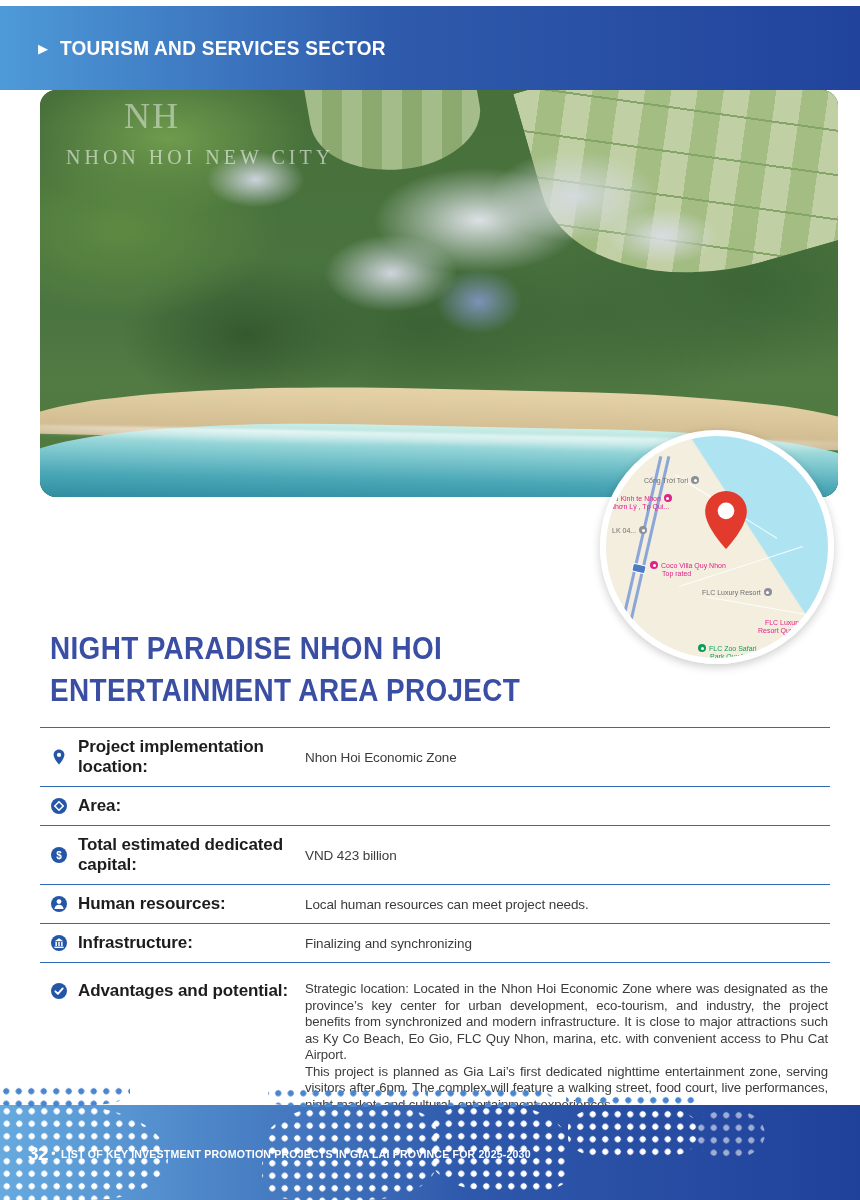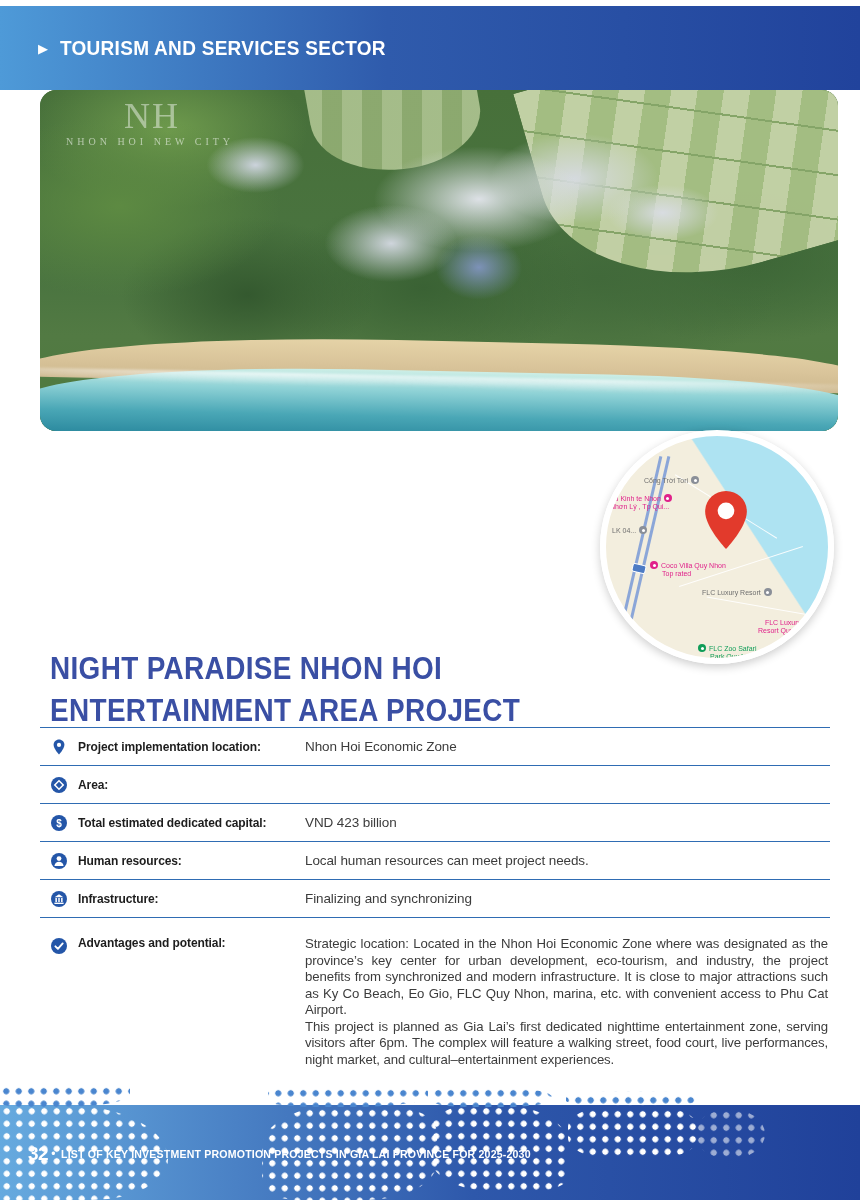--- a/index.html
+++ b/index.html
@@ -16,21 +16,21 @@
     display:flex; align-items:center; padding-left:38px;
   }
   .header .arrow { color:#fff; font-size:13px; margin-right:12px; line-height:1; }
   .header .htitle {
     color:#fff; font-size:20px; font-weight:bold; letter-spacing:.3px;
     transform:scaleX(.95); transform-origin:left center; white-space:nowrap;
   }
 
   
   .photo {
-    position:absolute; left:40px; top:90px; width:798px; height:341px;
+    position:absolute; left:40px; top:90px; width:798px; height:407px;
     border-radius:16px; overflow:hidden; background:#4a7440;
   }
   .terrain {
     position:absolute; inset:0;
     background:
       radial-gradient(230px 130px at 10% 34%, #5d8a42 0%, rgba(93,138,66,0) 70%),
       radial-gradient(180px 110px at 26% 60%, #34592f 0%, rgba(52,89,47,0) 70%),
       radial-gradient(220px 120px at 48% 58%, #3a6234 0%, rgba(58,98,52,0) 72%),
       radial-gradient(260px 140px at 70% 55%, #41693a 0%, rgba(65,105,58,0) 72%),
       radial-gradient(240px 130px at 88% 48%, #3c6536 0%, rgba(60,101,54,0) 70%),
@@ -75,21 +75,21 @@
   }
   .foam {
     position:absolute; left:0; width:100%; top:8%; height:26%;
     background:
       radial-gradient(60% 100% at 30% 0%, rgba(255,255,255,.75) 0%, rgba(255,255,255,0) 70%),
       radial-gradient(50% 90% at 70% 10%, rgba(255,255,255,.6) 0%, rgba(255,255,255,0) 70%);
     filter:blur(1px);
   }
   .wm { position:absolute; left:26px; top:8px; color:rgba(255,255,255,.55); }
   .wm-logo { font-family:"Liberation Serif", serif; font-size:36px; letter-spacing:2px; line-height:1; margin-left:58px; color:rgba(255,255,255,.45); }
-  .wm-text { font-family:"Liberation Serif", serif; font-size:10px; letter-spacing:4px; margin-top:2px; }
+  .wm-text { font-family:"Liberation Serif", serif; font-size:20px; letter-spacing:4px; margin-top:12px; }
 
   
   .map-circle {
     position:absolute; left:600px; top:430px; width:234px; height:234px;
     border-radius:50%; border:6px solid #ffffff;
     box-shadow:0 3px 10px rgba(0,0,0,.2);
     background:linear-gradient(57deg,#f3eede 62%, #aee3f2 62.5%);
     overflow:hidden;
   }
   .map-inner { position:absolute; inset:0; font-size:7px; }
@@ -103,34 +103,34 @@
   .r3 { left:100px; top:170px; width:110px; transform:rotate(10deg); }
   .map-label { position:absolute; line-height:1.15; white-space:nowrap; }
   .map-label .l2 { display:block; }
   .gray { color:#6f6f6f; } .pink { color:#e0218a; } .green { color:#0f9d58; }
   .poi { display:inline-block; width:8px; height:8px; border-radius:50%; vertical-align:-1px; margin-left:3px; position:relative; }
   .poi::after { content:""; position:absolute; left:2.5px; top:2.5px; width:3px; height:3px; border-radius:50%; background:#fff; }
   .poi.g { background:#8a8f98; } .poi.p { background:#e0218a; } .poi.gr { background:#0f9d58; }
   .red-pin { position:absolute; left:98px; top:55px; width:44px; height:58px; }
 
   
-  .title { position:absolute; left:50px; top:628px; color:#3a4fa4;margin-top:20px; }
+  .title { position:absolute; left:50px; top:628px; color:#3a4fa4; }
   .title div {
     font-size:31px; font-weight:bold; line-height:42px; letter-spacing:.4px;
     transform:scaleX(.9); transform-origin:left center; white-space:nowrap;
   }
 
   
   .info-table { position:absolute; left:40px; top:727px; width:790px; }
   .row { display:flex; align-items:center; border-top:1.5px solid #2f6cb3; padding:9px 0; min-height:38px; }
   .row.tall { min-height:52px; }
   .row.top-align { align-items:flex-start; padding-top:18px; }
   .icon-cell { width:38px; padding-left:10px; flex:0 0 38px; display:flex; }
   .row.top-align .icon-cell { padding-top:1px; }
-  .label-cell { width:227px; flex:0 0 227px; font-weight:bold; font-size:12px; color:#1d1d1d; letter-spacing:-.1px; }
+  .label-cell { width:227px; flex:0 0 227px; font-weight:bold; font-size:17px; color:#1d1d1d; letter-spacing:-.1px; }
   .value-cell { flex:1; font-size:13.5px; color:#3c3c3c; padding-right:2px; letter-spacing:-.1px; }
   .value-cell p { text-align:justify; font-size:13.2px; line-height:16.5px; }
   .ricon { width:18px; height:18px; display:block; }
 
   
   .footer-band {
     position:absolute; left:0; top:1105px; width:860px; height:95px;
     background:linear-gradient(90deg,#66aadf 0%, #2e58ab 55%, #20419a 100%);
   }
   .footer-dots { position:absolute; left:0; top:1085px; width:860px; height:115px; pointer-events:none; }

